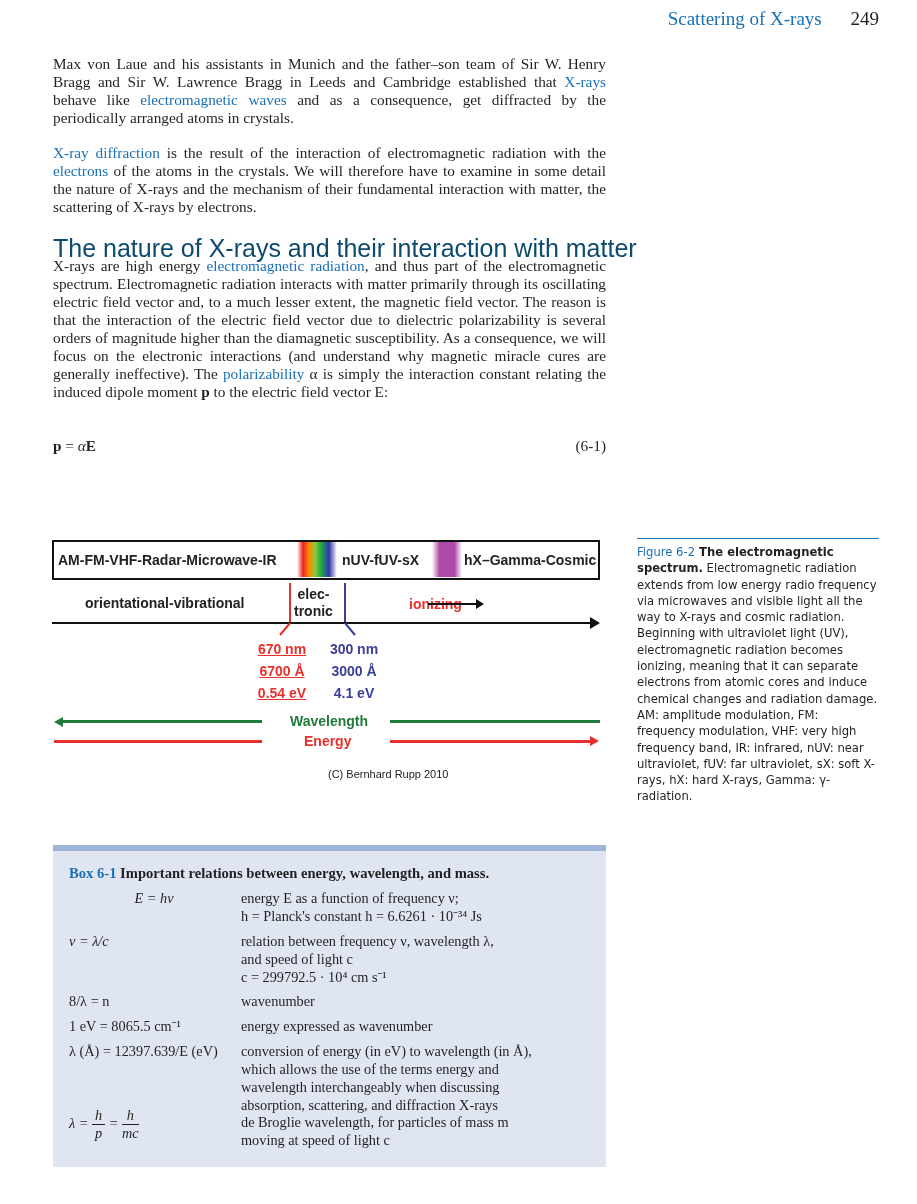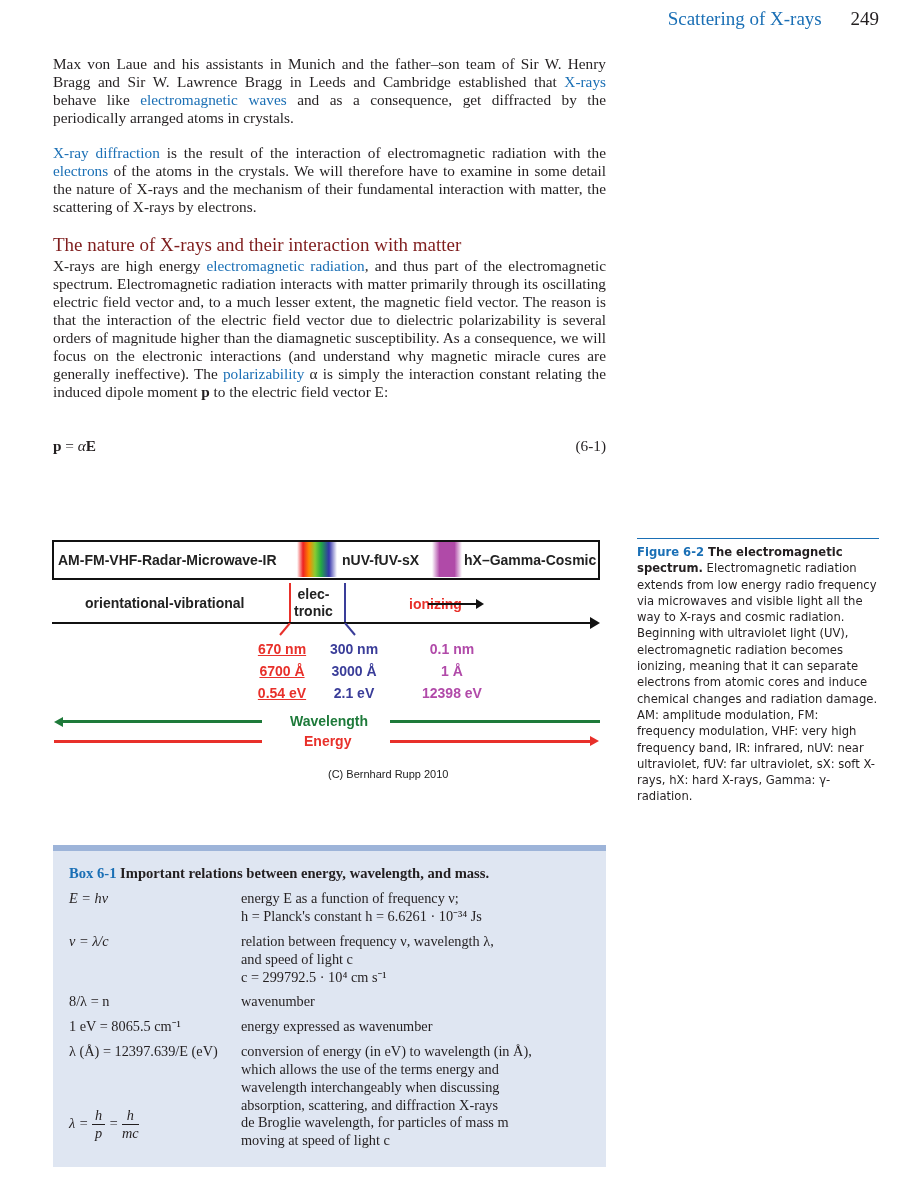--- a/index.html
+++ b/index.html
@@ -5,43 +5,43 @@
   html, body { margin:0; padding:0; background:#ffffff; }
   body { width:917px; height:1204px; position:relative; overflow:hidden;
          font-family:"DejaVu Serif", "Liberation Serif", serif; color:#231f20; }
   .link { color:#1a6fb5; }
   #running-head { position:absolute; right:38px; top:8px; font-family:"Liberation Serif", serif; font-size:19px; }
   #running-head .title { color:#1a6fb5; margin-right:24px; }
   #running-head .page { color:#231f20; }
   .para { position:absolute; left:53px; width:553px; font-family:"Liberation Serif", serif;
           font-size:15.3px; line-height:18px; text-align:justify; margin:0; }
   .para p { margin:0; }
-  #heading { position:absolute; left:53px; top:234px; font-family:Liberation Serif, serif;
-             font-size:19px; color:#7f1d1d; margin:0; font-weight:normal; }
+  #heading { position:absolute; left:53px; top:234px; font-family:Liberation Sans, sans-serif;
+             font-size:25px; color:#0c4a6e; margin:0; font-weight:normal; }
   #eq { position:absolute; left:53px; top:437px; width:553px; font-family:"Liberation Serif", serif; font-size:15.3px; }
   #eq .num { position:absolute; right:0; top:0; }
   
   #figure { position:absolute; left:52px; top:538px; width:552px; height:250px; }
   .spec-box { position:absolute; left:0; top:2px; width:548px; height:40px; border:2.5px solid #111; box-sizing:border-box; background:#fff; }
   .spec-label { position:absolute; top:10px; font-family:"Liberation Sans", sans-serif; font-weight:bold; font-size:14px; color:#222; }
   .rainbow { position:absolute; left:243px; top:0; width:40px; height:35px;
              background:linear-gradient(to right, #fff 0%, #e22 15%, #f80 30%, #8c3 45%, #2a4 60%, #33a 80%, #fff 100%); }
   .violet { position:absolute; left:378px; top:0; width:30px; height:35px;
             background:linear-gradient(to right, #fff 0%, #b04aa8 25%, #b04aa8 75%, #fff 100%); }
   .axis-line { position:absolute; left:0; top:84px; width:540px; height:2px; background:#111; }
   .axis-arrow { position:absolute; left:538px; top:79px; width:0; height:0; border-left:10px solid #111; border-top:6px solid transparent; border-bottom:6px solid transparent; }
   .txt { position:absolute; font-family:"Liberation Sans", sans-serif; font-weight:bold; font-size:14px; text-align:center; }
   .red { color:#e8302a; } .blue { color:#3a3d99; } .mag { color:#b14aa9; } .green { color:#1e7a3a; }
   .hline { position:absolute; height:3px; }
   .vline { position:absolute; width:2px; }
   #figure-credit { position:absolute; left:228px; top:230px; font-family:"Liberation Sans", sans-serif; font-size:11px; color:#222;margin-left:48px; }
   
   #caption { position:absolute; left:637px; top:538px; width:242px; border-top:1.5px solid #1a6fb5; padding-top:5px;
              font-family:"DejaVu Sans", sans-serif; font-size:11.6px; line-height:16.3px; color:#231f20; }
-  #caption .fig-no { color:#1a6fb5; font-weight:bold;margin-top:43px; }
+  #caption .fig-no { color:#1a6fb5; font-weight:normal;margin-top:43px; }
   #caption .fig-title { font-weight:bold; }
   
   #box { position:absolute; left:53px; top:845px; width:553px; height:322px; background:#dfe6f2; border-top:6px solid #9db4d9; box-sizing:border-box;
          font-family:"Liberation Serif", serif; font-size:14.3px; }
   #box .box-title { position:absolute; left:16px; top:14px; font-weight:bold; font-size:14.6px;text-align:right; }
   #box .box-no { color:#1a6fb5; }
   .box-row { position:absolute; left:16px; width:520px; line-height:18px; }
   .box-row .lhs { position:absolute; left:0; top:0; width:170px; }
   .box-row .rhs { position:absolute; left:172px; top:0; width:350px; }
   i { font-style:italic; }
@@ -98,26 +98,21 @@
     <line x1="68" y1="0" x2="78" y2="12" stroke="#3a3d99" stroke-width="2"></line>
   </svg>
   <div class="txt red" style="left:190px;top:100px;width:80px;line-height:22px;text-decoration:underline;">
     <div>670 nm</div>
     <div>6700 Å</div>
     <div>0.54 eV</div>
   </div>
   <div class="txt blue" style="left:262px;top:100px;width:80px;line-height:22px;">
     <div>300 nm</div>
     <div>3000 Å</div>
-    <div>2.1 eV</div>
-  </div>
-  <div class="txt mag" style="left:355px;top:100px;width:90px;line-height:22px;">
-    <div>0.1 nm</div>
-    <div>1 Å</div>
-    <div>12398 eV</div>
+    <div>4.1 eV</div>
   </div>
 
   <div style="position:absolute;left:2px;top:179px;border-right:9px solid #1e7a3a;border-top:5px solid transparent;border-bottom:5px solid transparent;"></div>
   <div class="hline" style="left:10px;top:182px;width:200px;background:#1e7a3a;"></div>
   <span class="txt green" style="left:238px;top:175px;">Wavelength</span>
   <div class="hline" style="left:338px;top:182px;width:210px;background:#1e7a3a;"></div>
 
   <div class="hline" style="left:2px;top:202px;width:208px;background:#e8302a;"></div>
   <span class="txt red" style="left:252px;top:195px;">Energy</span>
   <div class="hline" style="left:338px;top:202px;width:202px;background:#e8302a;"></div>
@@ -125,21 +120,21 @@
   <span id="figure-credit">(C) Bernhard Rupp 2010</span>
 </div>
 
 <div id="caption">
   <span class="fig-no">Figure 6-2</span><span class="fig-title"> The electromagnetic spectrum.</span><span> Electromagnetic radiation extends from low energy radio frequency via microwaves and visible light all the way to X-rays and cosmic radiation. Beginning with ultraviolet light (UV), electromagnetic radiation becomes ionizing, meaning that it can separate electrons from atomic cores and induce chemical changes and radiation damage. AM: amplitude modulation, FM: frequency modulation, VHF: very high frequency band, IR: infrared, nUV: near ultraviolet, fUV: far ultraviolet, sX: soft X-rays, hX: hard X-rays, Gamma: γ-radiation.</span>
 </div>
 
 <div id="box">
   <div class="box-title"><span class="box-no">Box 6-1</span><span> Important relations between energy, wavelength, and mass.</span></div>
   <div class="box-row" style="top:38px;">
-    <div class="lhs" style="font-style:italic;">E = hν</div>
+    <div class="lhs" style="font-style:italic;text-align:center;">E = hν</div>
     <div class="rhs">
       <div>energy E as a function of frequency ν;</div>
       <div>h = Planck's constant h = 6.6261 · 10⁻³⁴ Js</div>
     </div>
   </div>
   <div class="box-row" style="top:81px;">
     <div class="lhs" style="font-style:italic;">ν = λ/c</div>
     <div class="rhs">
       <div>relation between frequency ν, wavelength λ,</div>
       <div>and speed of light c</div>

